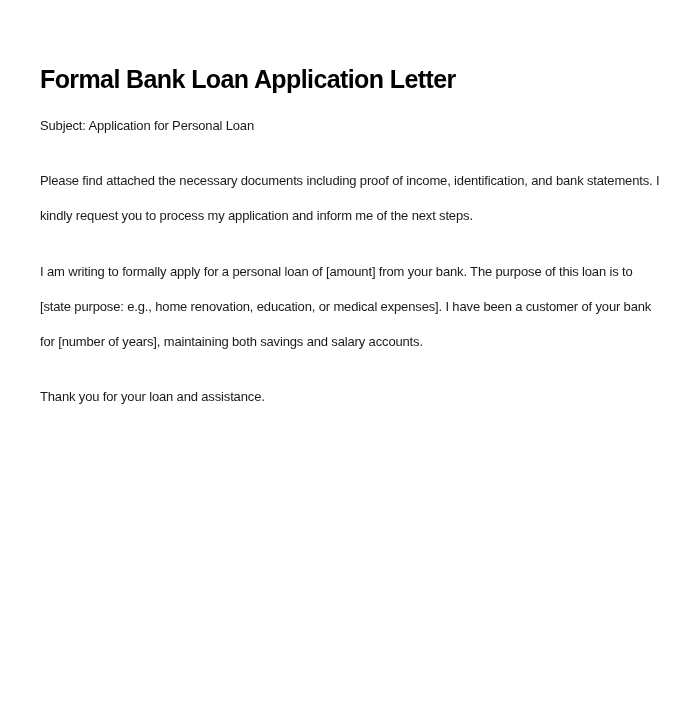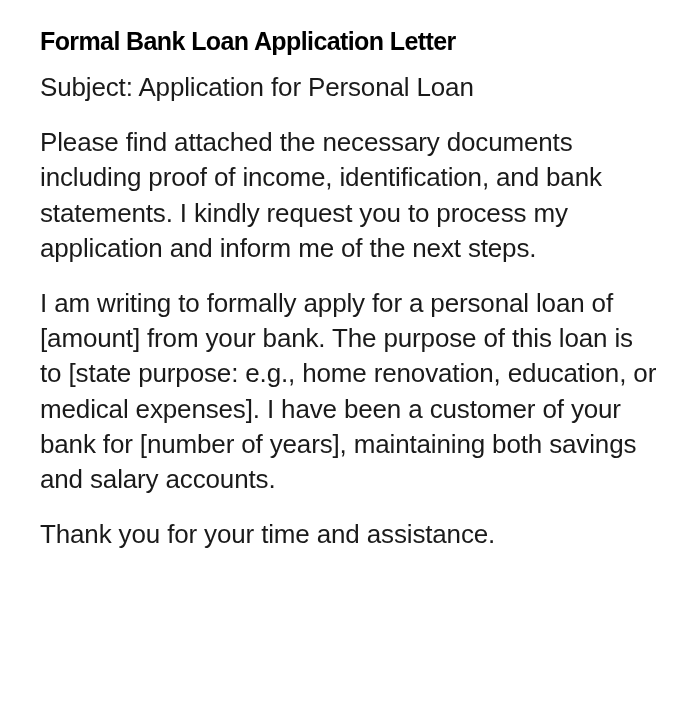--- a/index.html
+++ b/index.html
@@ -12,40 +12,41 @@
       height: 726px;
       overflow: hidden;
       font-family: "Liberation Sans", sans-serif;
       color: #111111;
     }
     .page {
       position: relative;
       padding: 24px 40px 0 40px;
       box-sizing: border-box;
       width: 700px;
+      margin-top: 38px;
     }
     .title {
       font-family: "Liberation Sans", sans-serif;
       font-weight: 700;
       font-size: 25px;
       letter-spacing: -0.6px;
       line-height: 34px;
       margin: 0 0 12px 0;
       color: #000000;
     }
     .para {
-      font-size: 26px;
+      font-size: 13px;
       line-height: 35.2px;
       margin: 0 0 20px 0;
       letter-spacing: -0.15px;
       color: #1a1a1a;
     }
   </style>
 </head>
 <body>
 
 <div class="page">
   <h1 class="title">Formal Bank Loan Application Letter</h1>
   <p class="para">Subject: Application for Personal Loan</p>
   <p class="para">Please find attached the necessary documents including proof of income, identification, and bank statements. I kindly request you to process my application and inform me of the next steps.</p>
   <p class="para">I am writing to formally apply for a personal loan of [amount] from your bank. The purpose of this loan is to [state purpose: e.g., home renovation, education, or medical expenses]. I have been a customer of your bank for [number of years], maintaining both savings and salary accounts.</p>
-  <p class="para">Thank you for your time and assistance.</p>
+  <p class="para">Thank you for your loan and assistance.</p>
 </div>
 
 </body></html>

